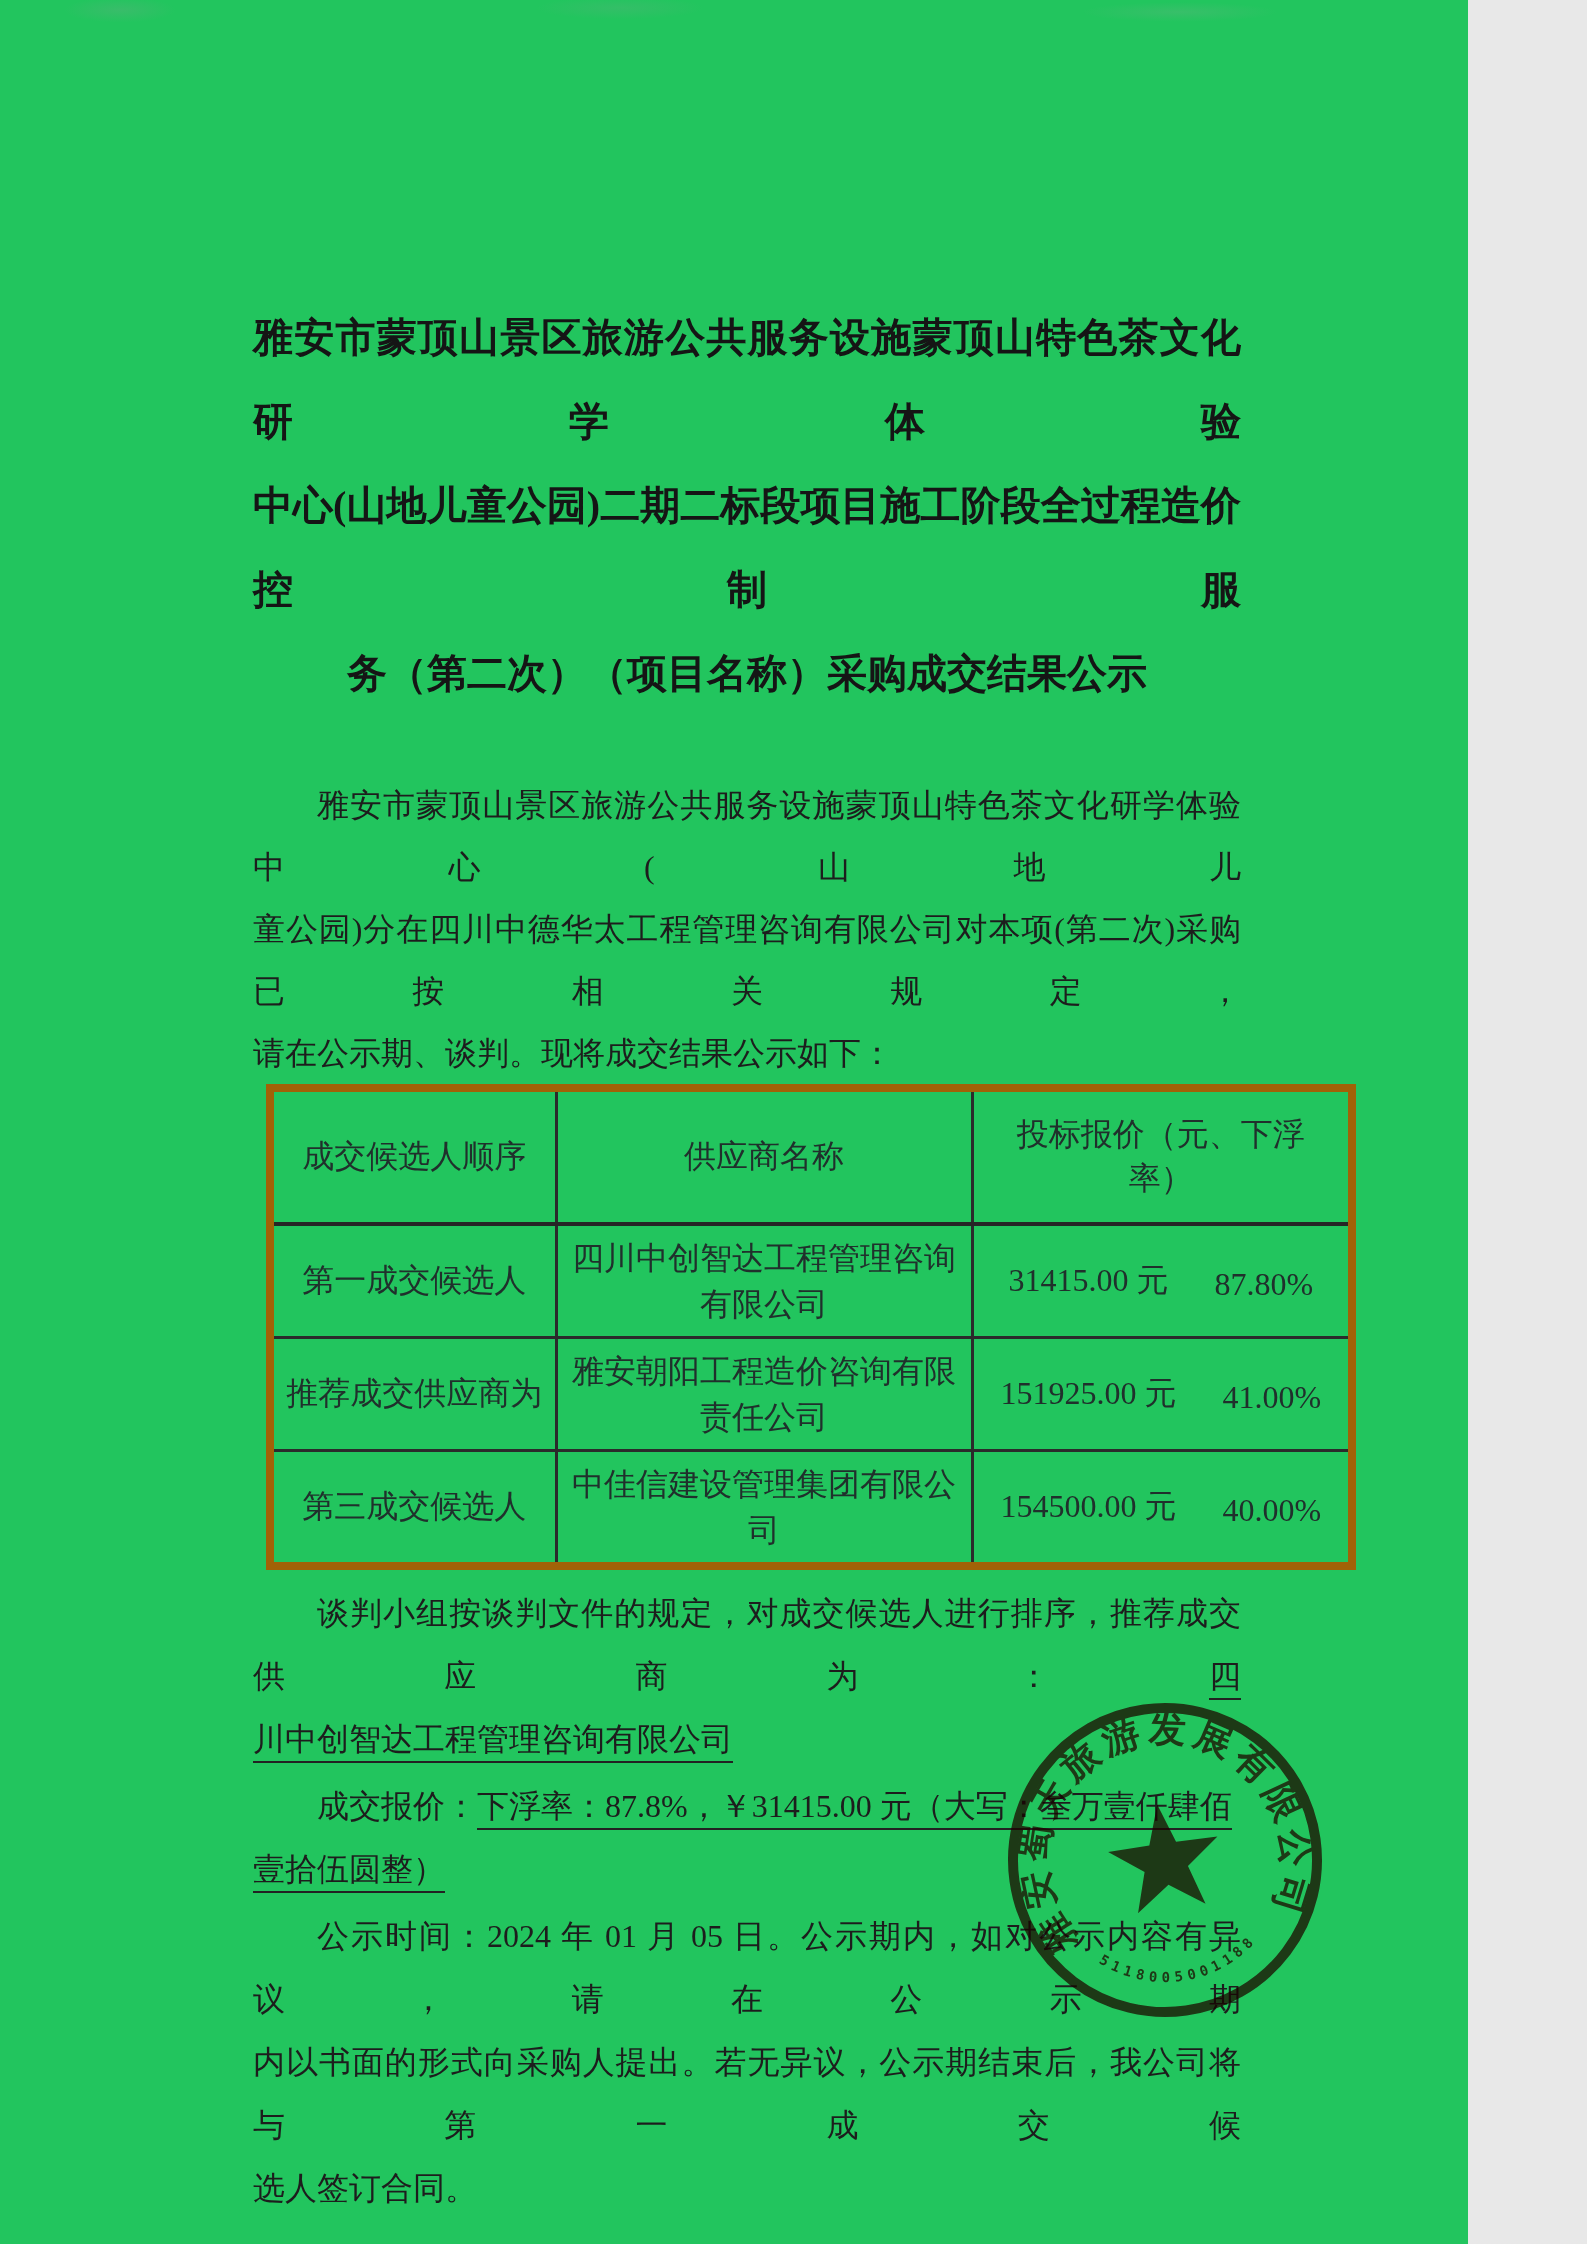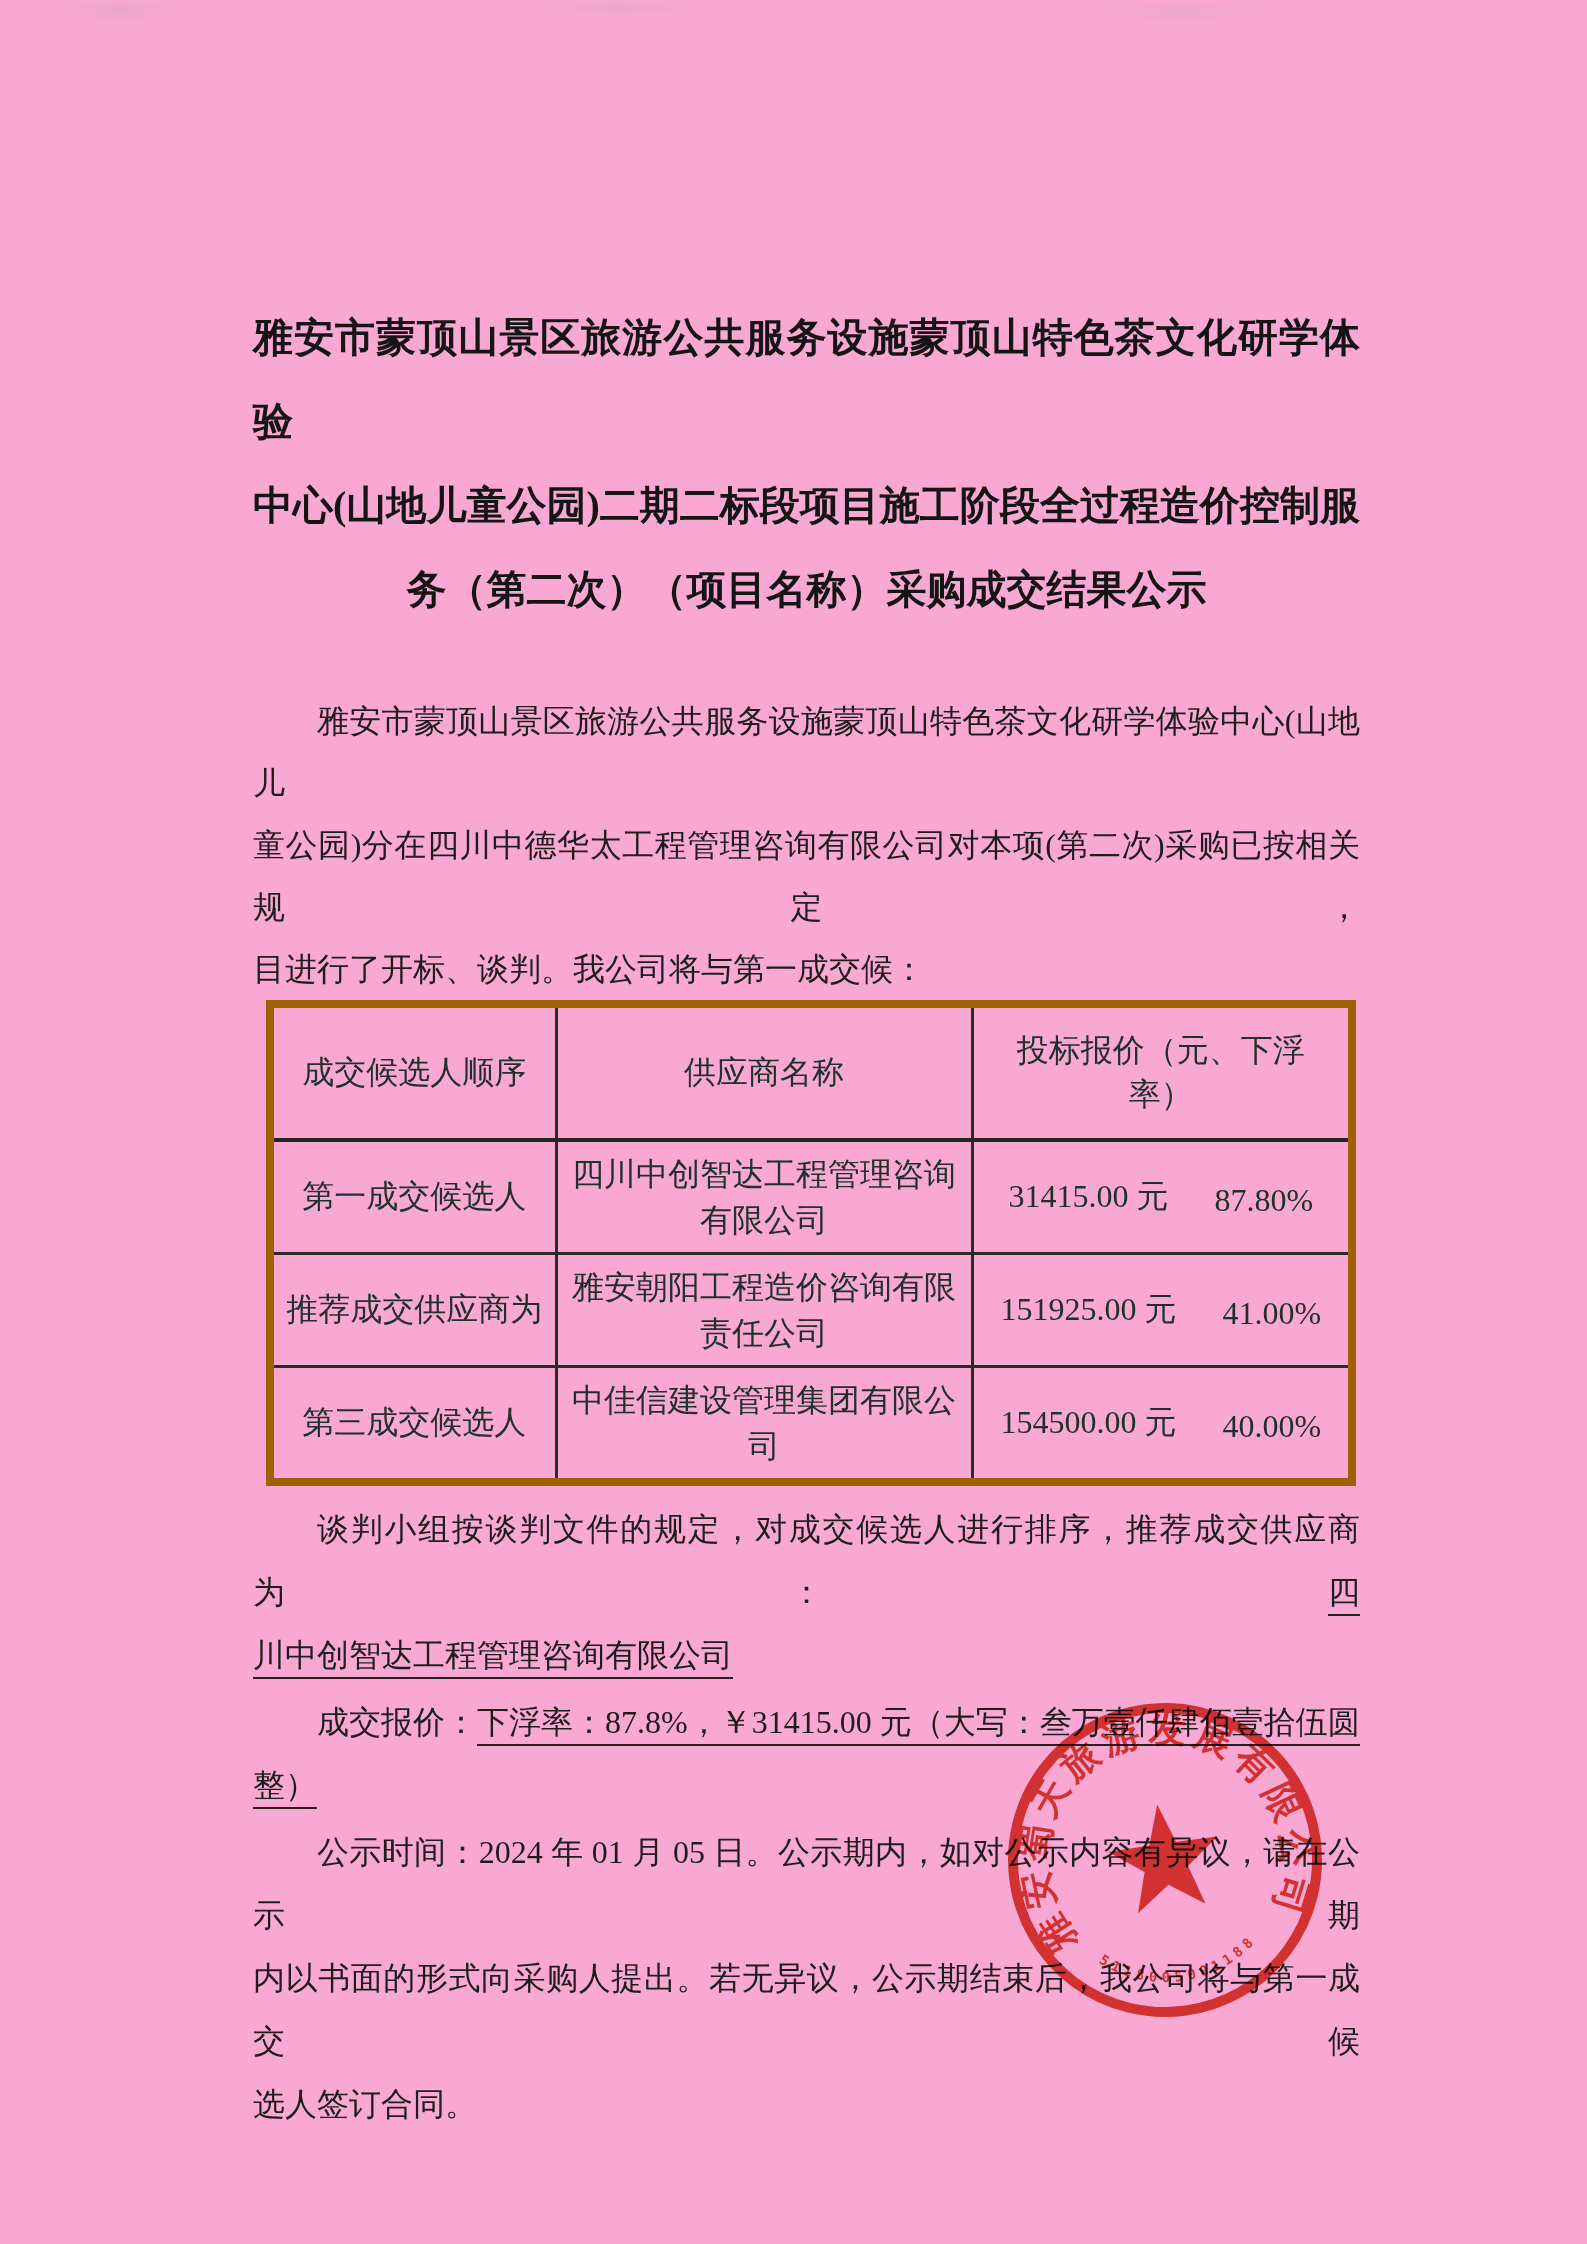--- a/index.html
+++ b/index.html
@@ -3,22 +3,22 @@
 <meta charset="utf-8">
 <style>
   html,body{margin:0;padding:0;}
   body{
     width:1587px;height:2244px;
     background:#e8e8e8;
     font-family:"Liberation Serif","DejaVu Serif",serif;
   }
   .page{
     position:relative;
-    width:1587px;height:2244px;
-    background:#f9a8d4;
+    width:1468px;height:2244px;
+    background:#22c55e;
     color:#1d1d1d;
     overflow:hidden;
   }
   .scan-smudge{
     position:absolute;left:0;top:0;width:100%;height:60px;
     background:
       radial-gradient(80px 18px at 120px 10px, rgba(160,150,160,.18), transparent 70%),
       radial-gradient(120px 16px at 620px 8px, rgba(160,150,160,.14), transparent 70%),
       radial-gradient(140px 14px at 1180px 12px, rgba(170,160,165,.16), transparent 70%);
     pointer-events:none;
@@ -102,21 +102,21 @@
 
     <div class="doc-title">
       <div class="t-line stretch">雅安市蒙顶山景区旅游公共服务设施蒙顶山特色茶文化研学体验</div>
       <div class="t-line stretch">中心(山地儿童公园)二期二标段项目施工阶段全过程造价控制服</div>
       <div class="t-line center">务（第二次）（项目名称）采购成交结果公示</div>
     </div>
 
     <div class="para intro">
       <div class="line stretch indent">雅安市蒙顶山景区旅游公共服务设施蒙顶山特色茶文化研学体验中心(山地儿</div>
       <div class="line stretch">童公园)分在四川中德华太工程管理咨询有限公司对本项(第二次)采购已按相关规定，</div>
-      <div class="line">目进行了开标、谈判。我公司将与第一成交候：</div>
+      <div class="line">请在公示期、谈判。现将成交结果公示如下：</div>
     </div>
 
     <table class="result-table">
       <colgroup>
           <col class="c1">
           <col class="c2">
           <col class="c3">
         </colgroup>
       <thead>
         <tr>

